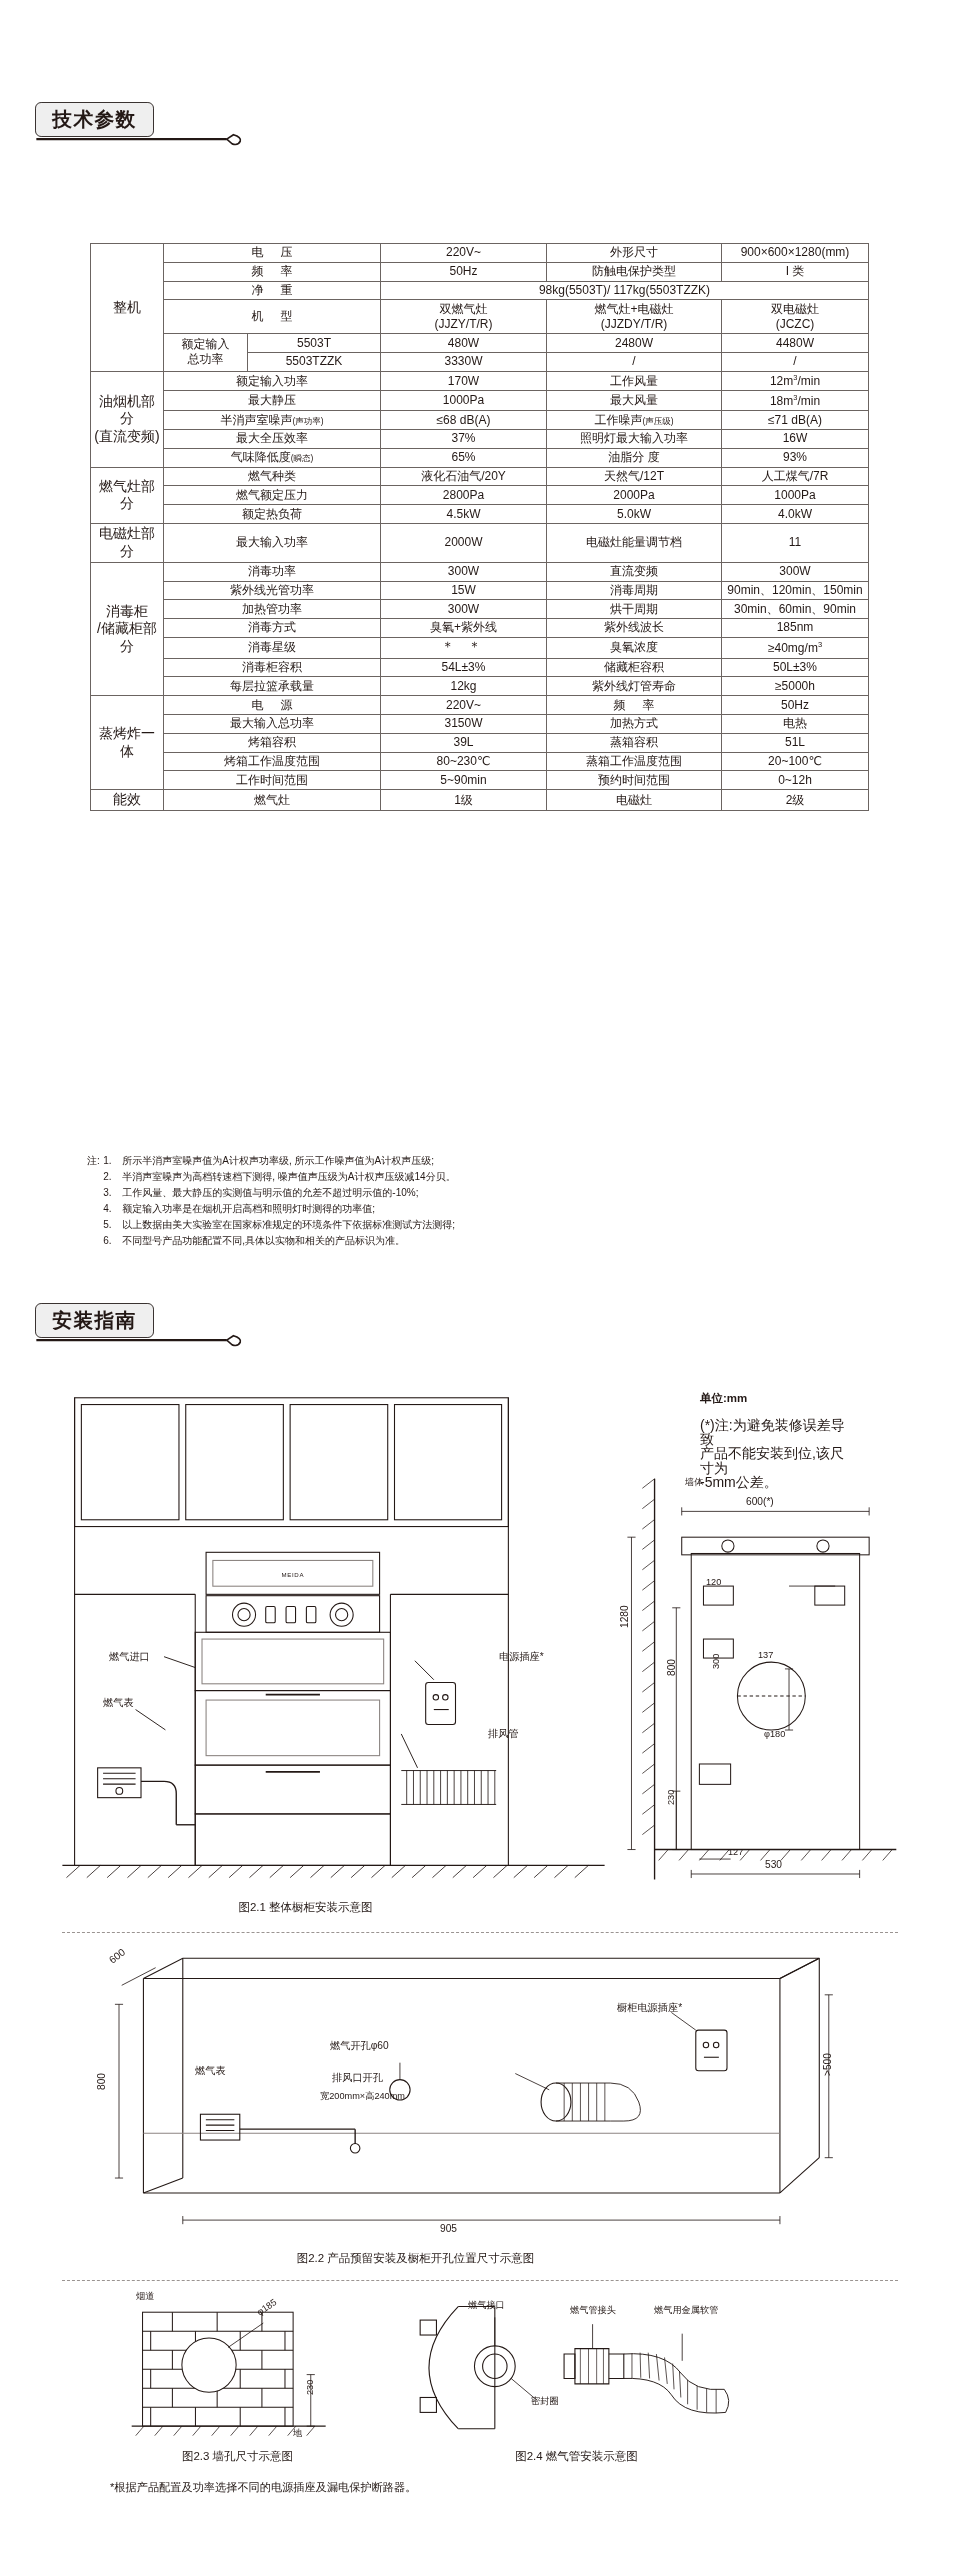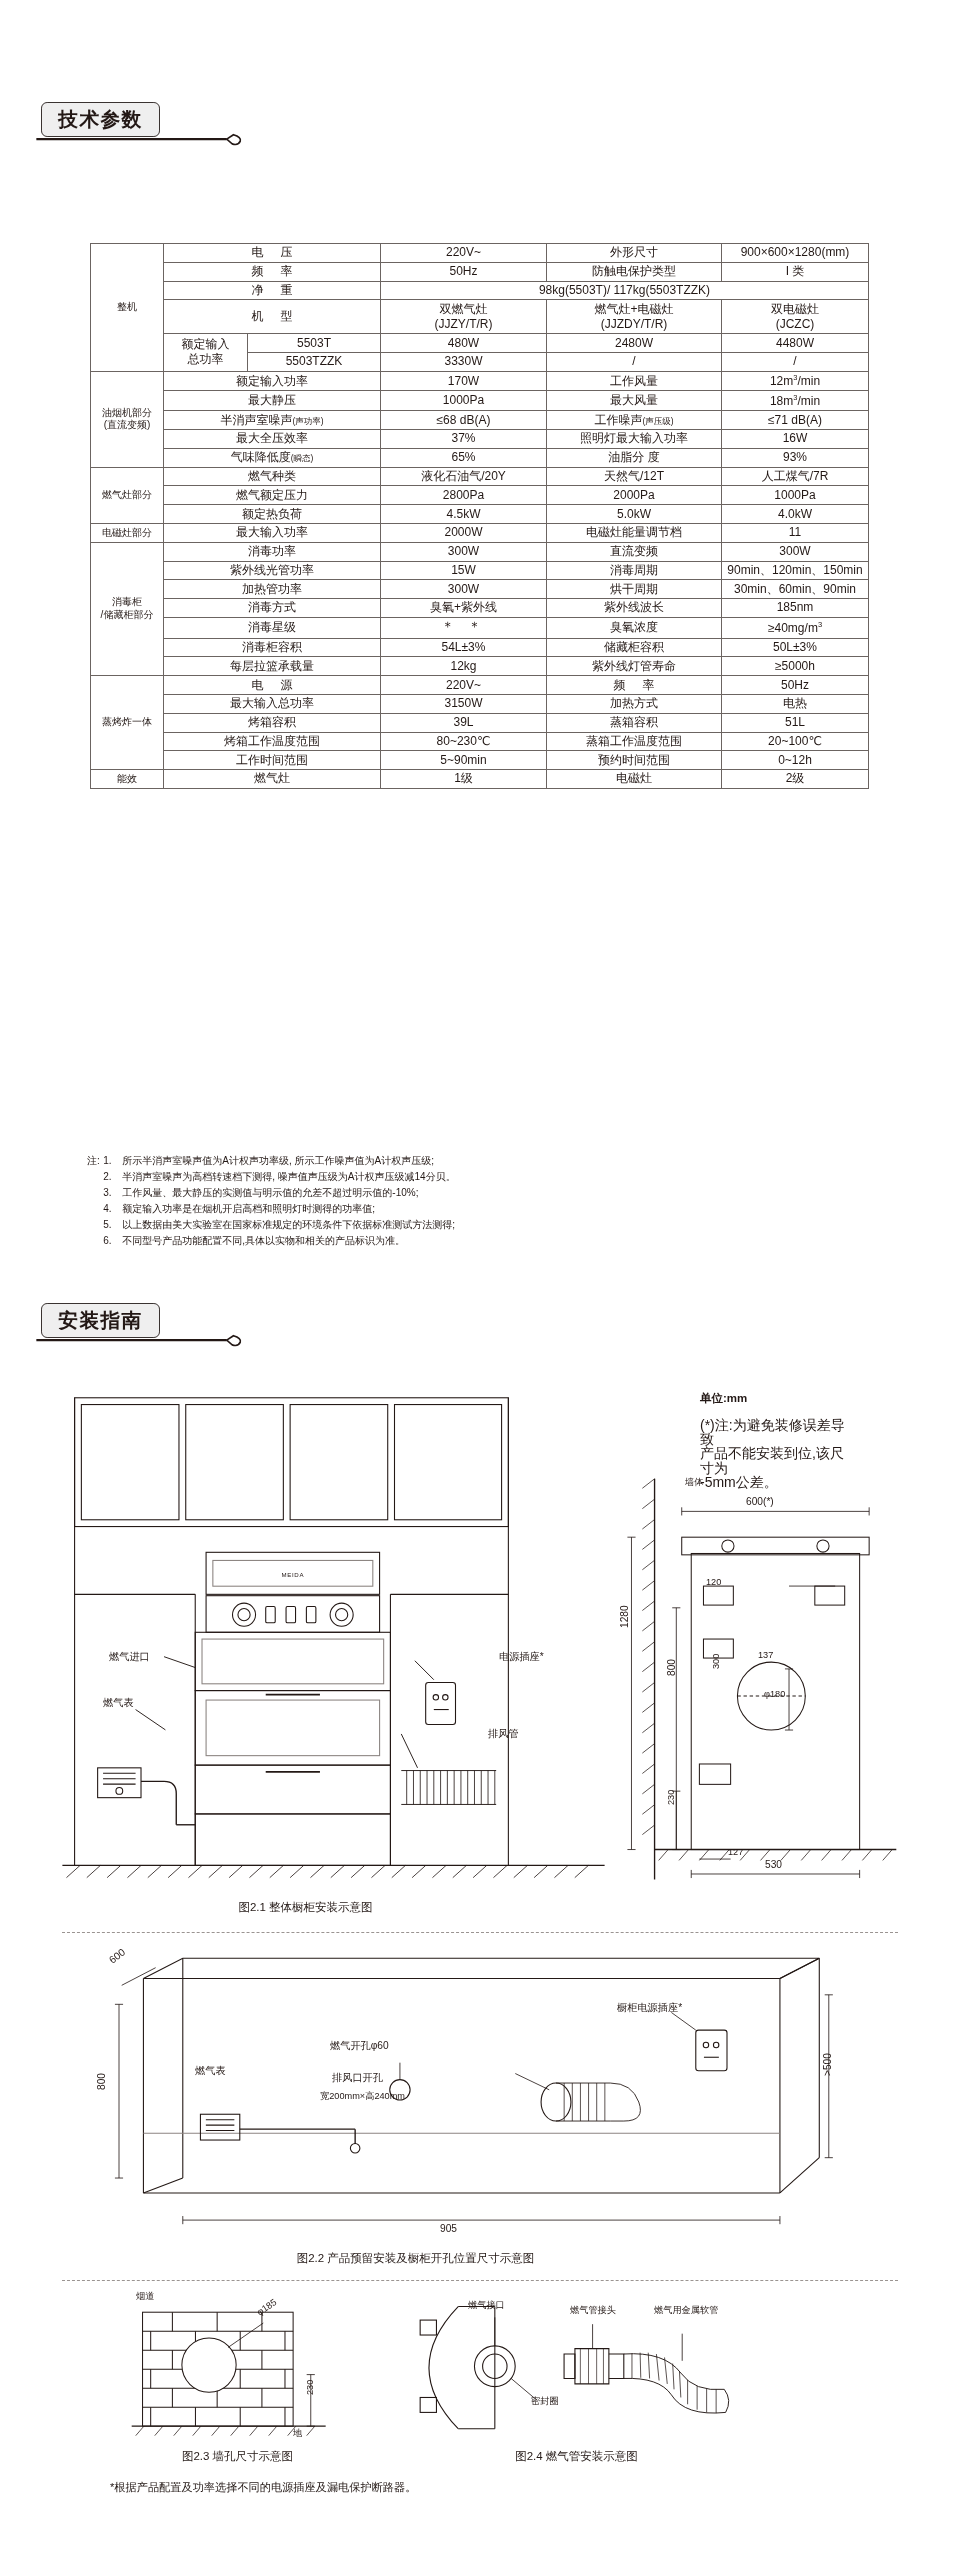--- a/index.html
+++ b/index.html
@@ -20,21 +20,20 @@
     display:inline-block;
     background:#efefef;
     border:1px solid #3a3331;
     border-radius:6.1px;
     padding:4.7px 16.3px 6.1px 16.3px;
     font-size:19.7px;
     font-weight:bold;
     letter-spacing:1.4px;
     color:#231815;
     line-height:1.15;
-    margin-left:6px;
   }
   .sec-head .rule { position:relative; height:15px; margin-top:-4.1px; }
   .sec-head .rule svg { position:absolute; left:0; top:0; }
 
   
   .intro {
     position:absolute;
     font-size:13.2px;
     line-height:23px;
     color:#231815;
@@ -51,21 +50,21 @@
     color:#231815;
   }
   table.spec td {
     border:0.7px solid #6b6461;
     text-align:center;
     vertical-align:middle;
     padding:1.4px 2px;
     line-height:1.25;
     font-size:12px;
   }
-  table.spec td.grp { font-size:10px; }
+  table.spec td.grp { font-size:14px; }
   table.spec td.sp   { letter-spacing:6.8px; text-indent:6.8px; }
   table.spec .sub    { font-size:8.5px; }
   table.spec .sup    { font-size:7.5px; vertical-align:super; }
   table.spec td.stars { font-size:13.6px; letter-spacing:4.7px; }
 
   
   .notes {
     position:absolute;
     font-size:10px;
     line-height:16px;
@@ -562,21 +561,21 @@
 
   <div class="dia-label" style="left:746px; top:1496px;">600(*)</div>
   <div class="dia-label" style="left:619px; top:1628px; transform:rotate(-90deg); transform-origin:left top;">1280</div>
   <div class="dia-label" style="left:666px; top:1676px; transform:rotate(-90deg); transform-origin:left top;">800</div>
   <div class="dia-label sm" style="left:706px; top:1577px;">120</div>
   <div class="dia-label sm" style="left:711px; top:1669px; transform:rotate(-90deg); transform-origin:left top;">300</div>
   <div class="dia-label sm" style="left:758px; top:1650px;">137</div>
   <div class="dia-label sm" style="left:666px; top:1805px; transform:rotate(-90deg); transform-origin:left top;">230</div>
   <div class="dia-label sm" style="left:687px; top:1847px;padding-left:41px;">127</div>
   <div class="dia-label" style="left:765px; top:1859px;">530</div>
-  <div class="dia-label sm" style="left:764px; top:1689px;">φ180</div>
+  <div class="dia-label sm" style="left:764px; top:1729px;">φ180</div>
   <div class="dia-label sm" style="left:685px; top:1476px;">墙体</div>
 
   <div class="dash-div" style="left:62px; top:1932px; width:836px;"></div>
 
   <div style="position:absolute; left:81px; top:1954px;">
     <svg width="760" height="292" viewBox="0 0 1120 430">
       <g stroke="#231815" fill="none" stroke-width="1.6">
 
         <path d="M92 36 H1030"></path>
         <path d="M92 36 V352"></path>

